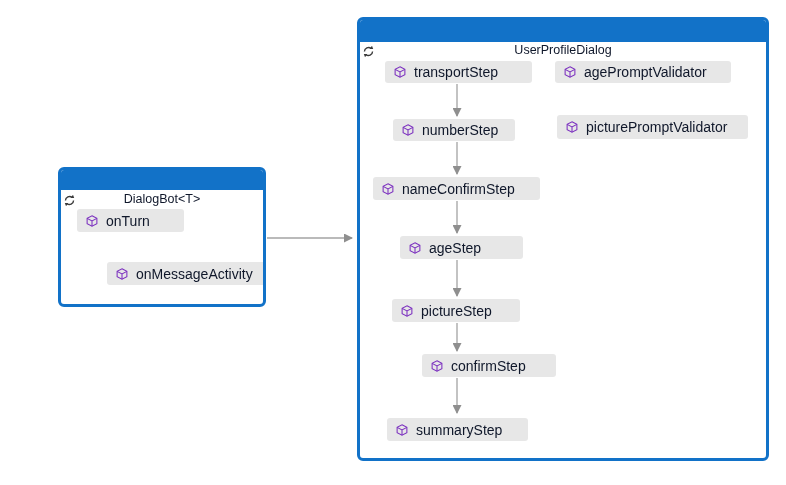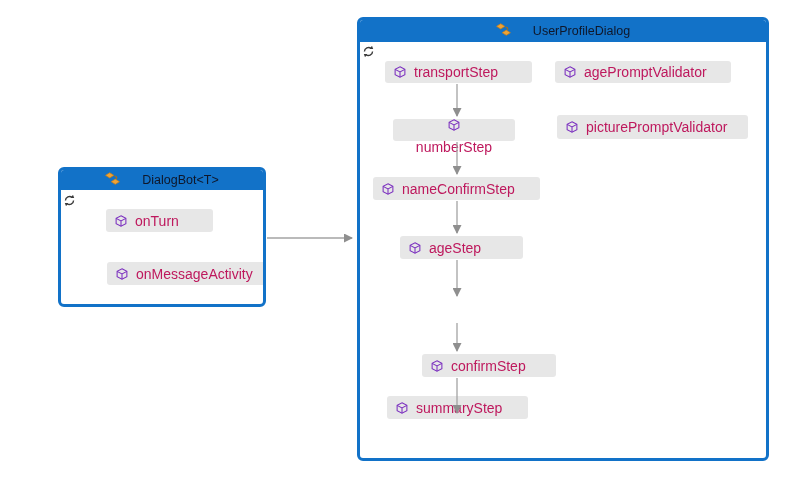--- a/index.html
+++ b/index.html
@@ -8,28 +8,29 @@
     font-family:"Liberation Sans", sans-serif;
   }
   .node{
     position:absolute;box-sizing:border-box;background:#ffffff;
     border:3px solid #1272c8;border-radius:6px;overflow:hidden;
   }
   .node-header{
     display:flex;align-items:center;justify-content:center;gap:22px;
     background:#1272c8;color:#0f172a;font-size:12.5px;line-height:1;
     white-space:nowrap;
+    flex-direction:column;
   }
   .node-header.h-left{height:20px;}
   .node-header.h-right{height:22px;}
   .refresh{position:absolute;width:13px;height:13px;display:block;}
   .member{
     position:absolute;box-sizing:border-box;display:flex;align-items:center;gap:8px;
     padding:0 9px;background:#e7e7e7;border-radius:3px;
-    font-size:14px;color:#be185d;white-space:nowrap;
+    font-size:14px;color:#0f172a;white-space:nowrap;
   }
   .member .icon{display:flex;align-items:center;flex:0 0 auto;}
   .arrows{position:absolute;left:0;top:0;pointer-events:none;}
 </style>
 </head>
 <body>
 
 <div class="canvas">
 
   <div class="node" style="left:58px;top:167px;width:208px;height:140px;">
@@ -44,21 +45,21 @@
       <span>DialogBot&lt;T&gt;</span>
     </div>
     <span class="refresh" style="left:2px;top:23px;">
       <svg width="13" height="13" viewBox="0 0 16 16">
         <path d="M3,8 A5,5 0 0 1 11.3,4.3" fill="none" stroke="#3a3a3a" stroke-width="1.7"></path>
         <polygon points="9.4,5 13.8,5 12.3,1" fill="#3a3a3a"></polygon>
         <path d="M13,8 A5,5 0 0 1 4.7,11.7" fill="none" stroke="#3a3a3a" stroke-width="1.7"></path>
         <polygon points="6.6,11 2.2,11 3.7,15" fill="#3a3a3a"></polygon>
       </svg>
     </span>
-    <div class="member" style="left:16px;top:39px;width:107px;height:23px;margin-left:29px;">
+    <div class="member" style="left:16px;top:39px;width:107px;height:23px;">
       <span class="icon">
         <svg width="12" height="12" viewBox="0 0 16 16">
           <polygon points="8,1 14.5,4.5 14.5,11.5 8,15 1.5,11.5 1.5,4.5" fill="none" stroke="#7b2fbf" stroke-width="1.4"></polygon>
           <path d="M1.5,4.5 L8,8 L14.5,4.5 M8,8 L8,15" fill="none" stroke="#7b2fbf" stroke-width="1.4"></path>
         </svg>
       </span>
       <span>onTurn</span>
     </div>
     <div class="member" style="left:16px;top:92px;width:168px;height:23px;margin-left:30px;">
       <span class="icon">
@@ -94,21 +95,21 @@
     <div class="member" style="left:25px;top:41px;width:147px;height:22px;">
       <span class="icon">
         <svg width="12" height="12" viewBox="0 0 16 16">
           <polygon points="8,1 14.5,4.5 14.5,11.5 8,15 1.5,11.5 1.5,4.5" fill="none" stroke="#7b2fbf" stroke-width="1.4"></polygon>
           <path d="M1.5,4.5 L8,8 L14.5,4.5 M8,8 L8,15" fill="none" stroke="#7b2fbf" stroke-width="1.4"></path>
         </svg>
       </span>
       <span>transportStep</span>
     </div>
 
-    <div class="member" style="left:33px;top:99px;width:122px;height:22px;flex-direction:column;">
+    <div class="member" style="left:33px;top:99px;width:122px;height:22px;">
       <span class="icon">
         <svg width="12" height="12" viewBox="0 0 16 16">
           <polygon points="8,1 14.5,4.5 14.5,11.5 8,15 1.5,11.5 1.5,4.5" fill="none" stroke="#7b2fbf" stroke-width="1.4"></polygon>
           <path d="M1.5,4.5 L8,8 L14.5,4.5 M8,8 L8,15" fill="none" stroke="#7b2fbf" stroke-width="1.4"></path>
         </svg>
       </span>
       <span>numberStep</span>
     </div>
 
     <div class="member" style="left:13px;top:157px;width:167px;height:23px;">
@@ -124,32 +125,41 @@
     <div class="member" style="left:40px;top:216px;width:123px;height:23px;">
       <span class="icon">
         <svg width="12" height="12" viewBox="0 0 16 16">
           <polygon points="8,1 14.5,4.5 14.5,11.5 8,15 1.5,11.5 1.5,4.5" fill="none" stroke="#7b2fbf" stroke-width="1.4"></polygon>
           <path d="M1.5,4.5 L8,8 L14.5,4.5 M8,8 L8,15" fill="none" stroke="#7b2fbf" stroke-width="1.4"></path>
         </svg>
       </span>
       <span>ageStep</span>
     </div>
 
+    <div class="member" style="left:32px;top:279px;width:128px;height:23px;">
+      <span class="icon">
+        <svg width="12" height="12" viewBox="0 0 16 16">
+          <polygon points="8,1 14.5,4.5 14.5,11.5 8,15 1.5,11.5 1.5,4.5" fill="none" stroke="#7b2fbf" stroke-width="1.4"></polygon>
+          <path d="M1.5,4.5 L8,8 L14.5,4.5 M8,8 L8,15" fill="none" stroke="#7b2fbf" stroke-width="1.4"></path>
+        </svg>
+      </span>
+      <span>pictureStep</span>
+    </div>
 
     <div class="member" style="left:30px;top:334px;width:134px;height:23px;margin-left:32px;">
       <span class="icon">
         <svg width="12" height="12" viewBox="0 0 16 16">
           <polygon points="8,1 14.5,4.5 14.5,11.5 8,15 1.5,11.5 1.5,4.5" fill="none" stroke="#7b2fbf" stroke-width="1.4"></polygon>
           <path d="M1.5,4.5 L8,8 L14.5,4.5 M8,8 L8,15" fill="none" stroke="#7b2fbf" stroke-width="1.4"></path>
         </svg>
       </span>
       <span>confirmStep</span>
     </div>
 
-    <div class="member" style="left:27px;top:376px;width:141px;height:23px;">
+    <div class="member" style="left:27px;top:398px;width:141px;height:23px;">
       <span class="icon">
         <svg width="12" height="12" viewBox="0 0 16 16">
           <polygon points="8,1 14.5,4.5 14.5,11.5 8,15 1.5,11.5 1.5,4.5" fill="none" stroke="#7b2fbf" stroke-width="1.4"></polygon>
           <path d="M1.5,4.5 L8,8 L14.5,4.5 M8,8 L8,15" fill="none" stroke="#7b2fbf" stroke-width="1.4"></path>
         </svg>
       </span>
       <span>summaryStep</span>
     </div>
 
     <div class="member" style="left:197px;top:95px;width:191px;height:24px;">

